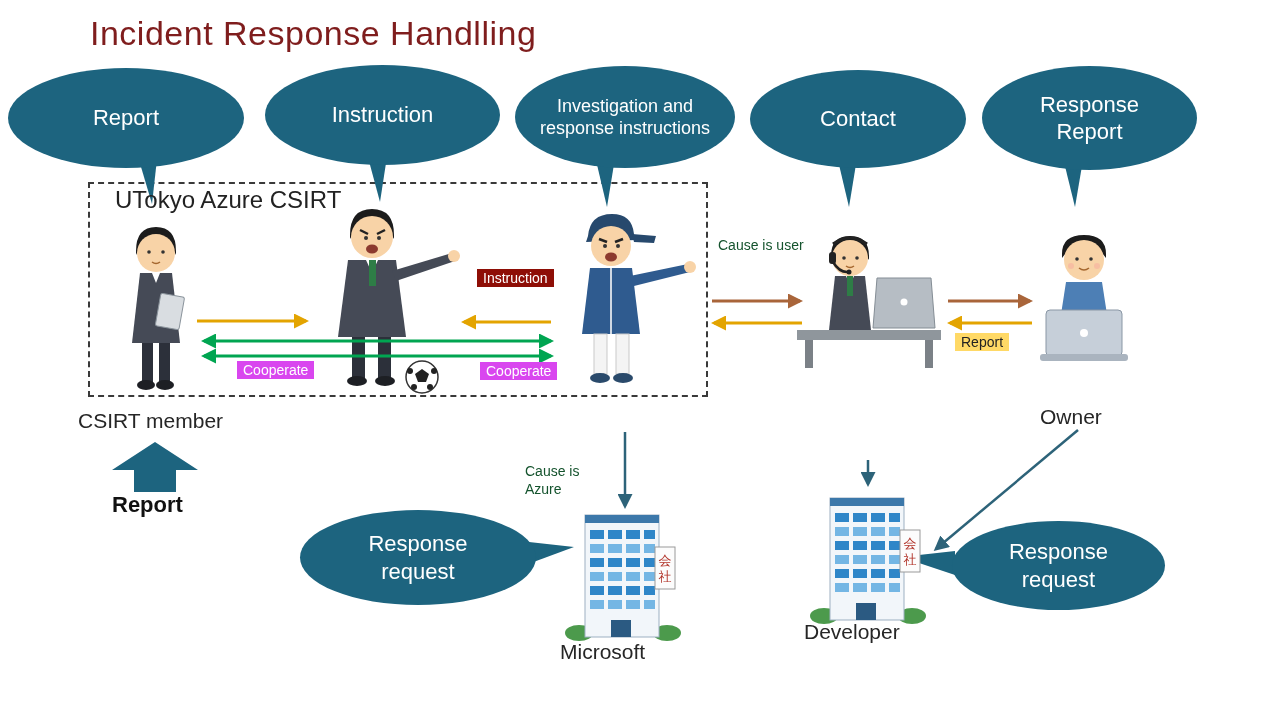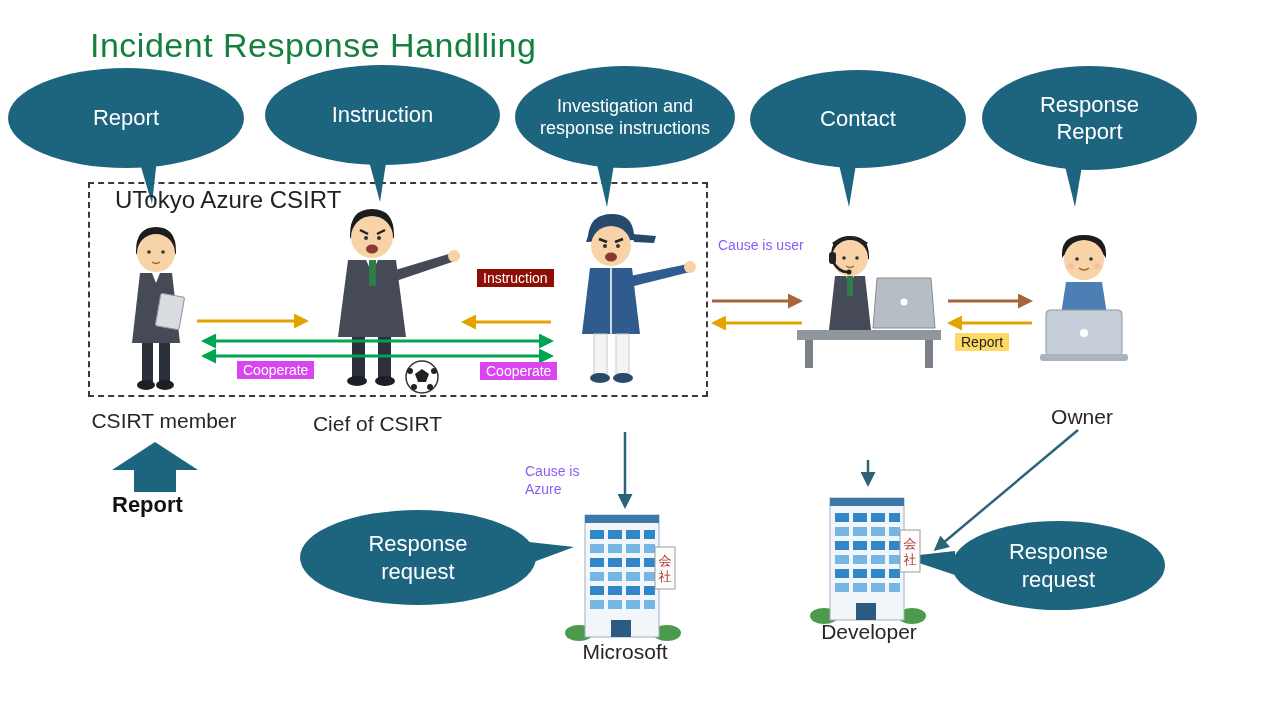--- a/index.html
+++ b/index.html
@@ -1,28 +1,28 @@
 <!DOCTYPE html>
 <html><head>
 <meta charset="utf-8">
 <style>
   *{box-sizing:border-box}
   body{margin:0;background:#fff;font-family:"Liberation Sans",sans-serif}
   #canvas{position:relative;width:1280px;height:720px;background:#fff;overflow:hidden}
-  .title{position:absolute;left:90px;top:26px;font-size:34px;color:#15803d;letter-spacing:.5px}
+  .title{position:absolute;left:90px;top:14px;font-size:34px;color:#7f1d1d;letter-spacing:.5px}
   .bubble{position:absolute;background:#1d647f;border-radius:50%;display:flex;align-items:center;justify-content:center;color:#fff;text-align:center;line-height:1.25;z-index:2}
   .tail{position:absolute;width:0;height:0;z-index:1}
   .dashedbox{position:absolute;left:88px;top:182px;width:620px;height:215px;border:2px dashed #3a3a3a;z-index:0}
   .group-label{position:absolute;left:115px;top:186px;font-size:24px;color:#222;z-index:2}
-  .actor-label{position:absolute;color:#262626;font-size:21px;text-align:center;line-height:1.3;z-index:4}
+  .actor-label{position:absolute;color:#262626;font-size:21px;line-height:1.3;z-index:4}
   .tag{position:absolute;font-size:14px;padding:1px 6px;color:#fff;z-index:5;white-space:nowrap}
   .tag-instruction{background:#8e0e06}
   .tag-cooperate{background:#d946ef}
   .tag-report{background:#ffd966;color:#222}
-  .note{position:absolute;font-size:14px;color:#8b5cf6;z-index:5;line-height:1.3}
+  .note{position:absolute;font-size:14px;color:#14532d;z-index:5;line-height:1.3}
   .report-up{position:absolute;left:112px;top:492px;font-size:22px;font-weight:700;color:#111;z-index:4}
   .figure{position:absolute;z-index:2}
   #arrows{position:absolute;left:0;top:0;z-index:3;pointer-events:none}
 </style>
 </head>
 <body>
 
 <div id="canvas">
 
   <div class="title">Incident Response Handlling</div>
@@ -247,18 +247,17 @@
 
   <div class="tag tag-instruction" style="left:477px;top:269px">Instruction</div>
   <div class="tag tag-cooperate" style="left:237px;top:361px">Cooperate</div>
   <div class="tag tag-cooperate" style="left:480px;top:362px">Cooperate</div>
   <div class="note" style="left:718px;top:236px;white-space:nowrap">Cause is user</div>
   <div class="note" style="left:525px;top:462px;width:64px">Cause is Azure</div>
   <div class="tag tag-report" style="left:955px;top:333px">Report</div>
   <div class="report-up">Report</div>
 
   <div class="actor-label" style="left:78px;top:407px;width:172px">CSIRT member</div>
-  <div class="actor-label" style="left:295px;top:410px;width:165px">Cief of CSIRT</div>
   <div class="actor-label" style="left:1040px;top:403px;width:84px">Owner</div>
   <div class="actor-label" style="left:560px;top:638px;width:130px">Microsoft</div>
   <div class="actor-label" style="left:804px;top:618px;width:130px">Developer</div>
 
 </div>
 
 </body></html>

